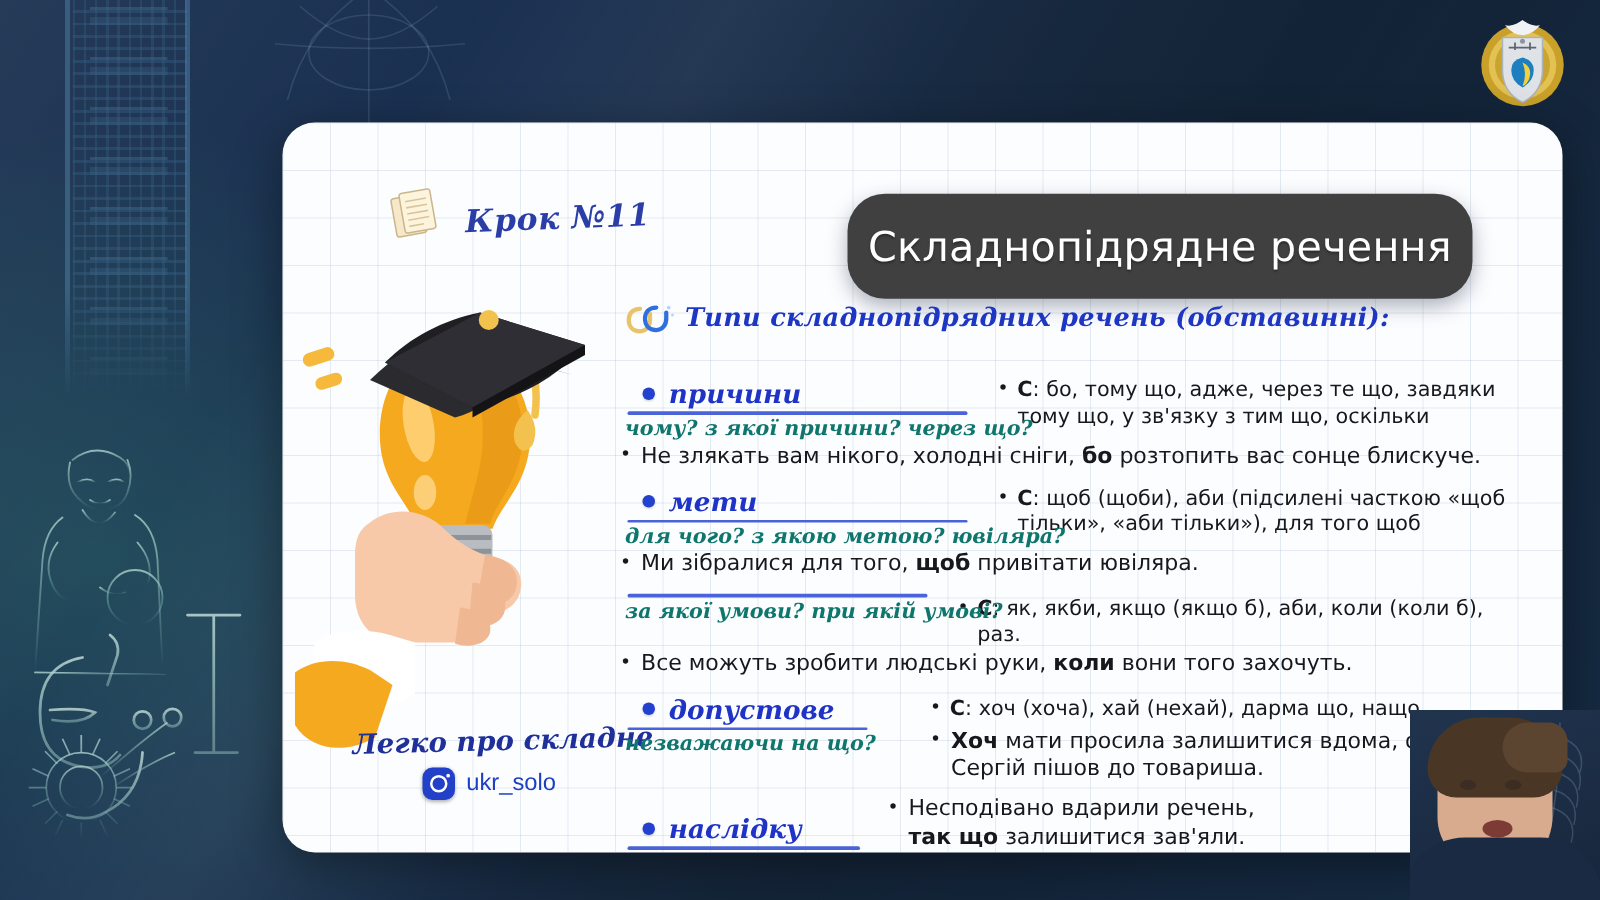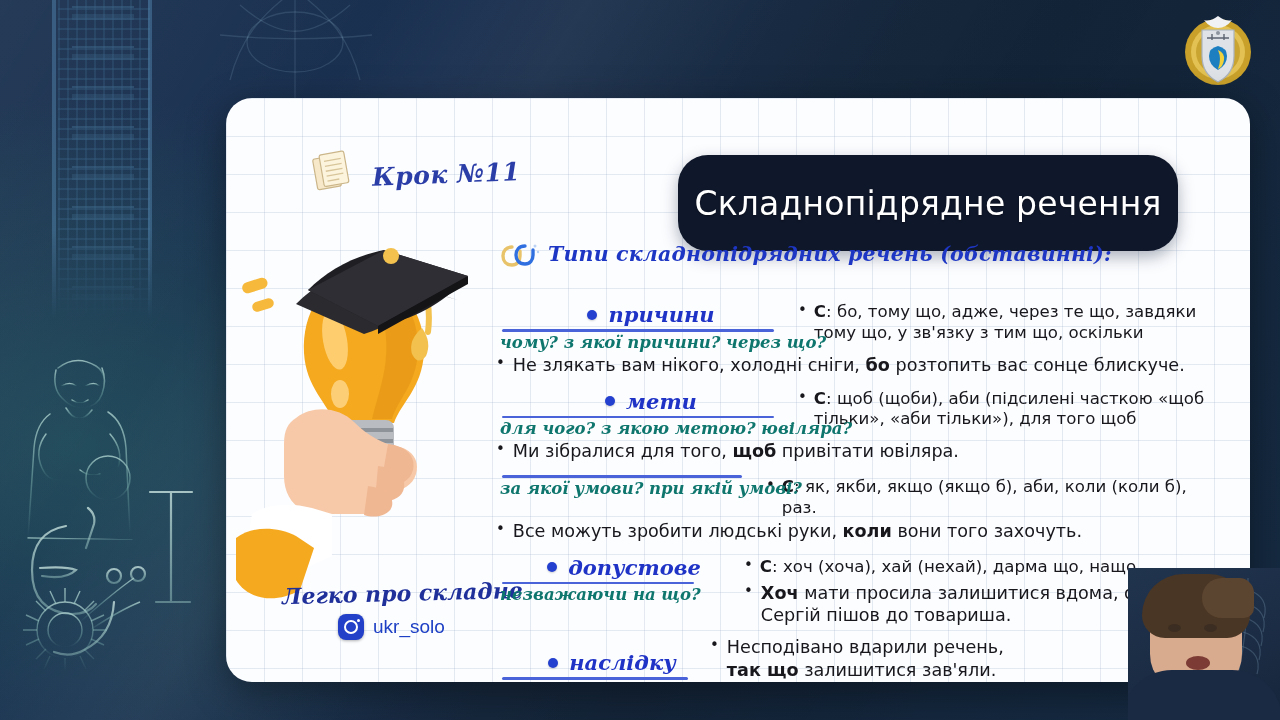--- a/index.html
+++ b/index.html
@@ -46,22 +46,22 @@
      background:#fcfdff;border-radius:26px;
      box-shadow:0 10px 38px rgba(0,0,0,.38);
      overflow:hidden;}
   .grid{position:absolute;inset:0;
      background-image:
        linear-gradient(to right, rgba(140,165,195,.22) 1px, transparent 1px),
        linear-gradient(to bottom, rgba(140,165,195,.22) 1px, transparent 1px);
      background-size:38px 38px;}
 
   
-  .title-pill{position:absolute;left:452px;top:57px;width:500px;height:96px;
-     background:#0f172a;border-radius:30px;display:flex;align-items:center;justify-content:center;
+  .title-pill{position:absolute;left:452px;top:57px;width:500px;height:84px;
+     background:#404040;border-radius:30px;display:flex;align-items:center;justify-content:center;
      box-shadow:0 6px 16px rgba(20,35,60,.35);}
   .title-pill span{color:#fff;font-size:33px;letter-spacing:.2px;
      font-family:"DejaVu Sans","Liberation Sans",sans-serif;font-weight:400;
      text-shadow:0 1px 2px rgba(0,0,0,.35);}
 
   
   .notes-icon{position:absolute;left:83px;top:50px;width:48px;height:48px;}
   .step{position:absolute;left:146px;top:62px;color:#2b3ea8;font-size:25px;
      font-style:italic;font-weight:700;font-family:"DejaVu Serif","Liberation Serif",serif;
      transform:rotate(-2.2deg);letter-spacing:.5px;}
@@ -84,21 +84,21 @@
   .content{position:absolute;left:270px;top:148px;width:730px;}
   .subtitle-row{position:relative;height:30px;margin-bottom:2px;}
   .clip-icon{position:absolute;left:2px;top:-4px;width:42px;height:28px;}
   .subtitle{position:absolute;left:52px;top:-4px;color:#1e36c4;font-size:20.5px;
      font-weight:700;font-style:italic;font-family:"DejaVu Serif","Liberation Serif",serif;
      letter-spacing:.2px;white-space:nowrap;}
 
   .sec{position:relative;}
   .secrow{display:flex;align-items:flex-start;}
   .leftcol{position:relative;flex:0 0 auto;}
-  .term-line{display:flex;align-items:center;gap:11px;padding-left:18px;justify-content:center;}
+  .term-line{display:flex;align-items:center;gap:11px;padding-left:18px;}
   .dot{width:10px;height:10px;border-radius:50%;background:#2440cf;flex:0 0 auto;
        box-shadow:0 1px 2px rgba(0,0,0,.18);}
   .term{color:#1f33c6;font-size:21px;font-weight:700;font-style:italic;
         font-family:"DejaVu Serif","Liberation Serif",serif;white-space:nowrap;}
   .underline{height:2.5px;background:#4a63d8;border-radius:2px;margin:2px 0 1px 6px;}
   .question{color:#0f766e;font-size:16.5px;font-style:italic;font-weight:700;
         font-family:"DejaVu Serif","Liberation Serif",serif;white-space:nowrap;padding-left:4px;}
 
   .rightcol{flex:1 1 auto;padding-left:10px;}
   .bullet-line{display:flex;gap:7px;color:#17171c;font-size:16.6px;line-height:1.24;

